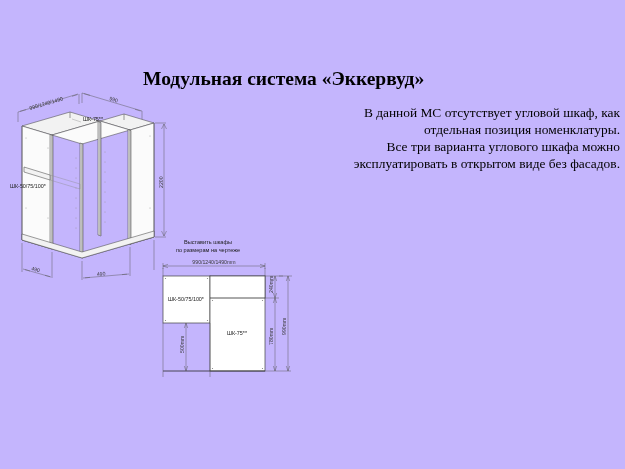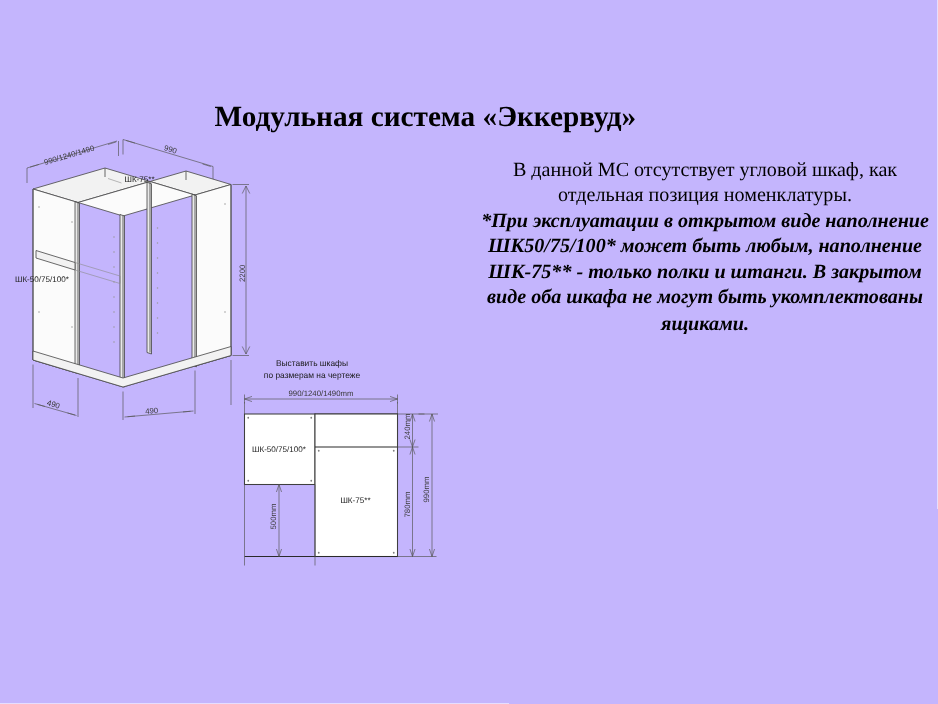--- a/index.html
+++ b/index.html
@@ -33,21 +33,21 @@
   
   #body-text {
     position: absolute;
     left: 320px;
     top: 104px;
     width: 300px;
     font-family: "Liberation Serif", serif;
     font-size: 13.4px;
     line-height: 17.1px;
     color: #000000;
-    text-align: center;
+    text-align: right;
   }
   #body-text p { margin: 0; padding: 0; }
   #body-text .emph {
     font-style: italic;
     font-weight: bold;
   }
 
   
   #iso-drawing {
     position: absolute;
@@ -91,21 +91,21 @@
 </style>
 </head>
 <body>
 
 <div id="page">
 
   <div id="title">Модульная система «Эккервуд»</div>
 
   <div id="body-text">
     <p>В данной МС отсутствует угловой шкаф, как отдельная позиция номенклатуры.</p>
-    <p class="emph"> *При эксплуатации в открытом виде наполнение ШК50/75/100* может быть любым, наполнение ШК-75** - только полки и штанги. В закрытом виде оба шкафа не могут быть укомплектованы ящиками.</p>
+    <p>Все три варианта углового шкафа можно эксплуатировать в открытом виде без фасадов.</p>
   </div>
 
   <div id="iso-drawing">
     <svg width="175" height="200" viewBox="0 0 175 200">
 
       <g>
         <path class="dimln" d="M14 24 L74 6"></path>
         <path class="dimln" d="M78 5 L138 23"></path>
         <path class="dimln" d="M14 24 L14 34"></path>
         <path class="dimln" d="M75 6 L75 16"></path>

